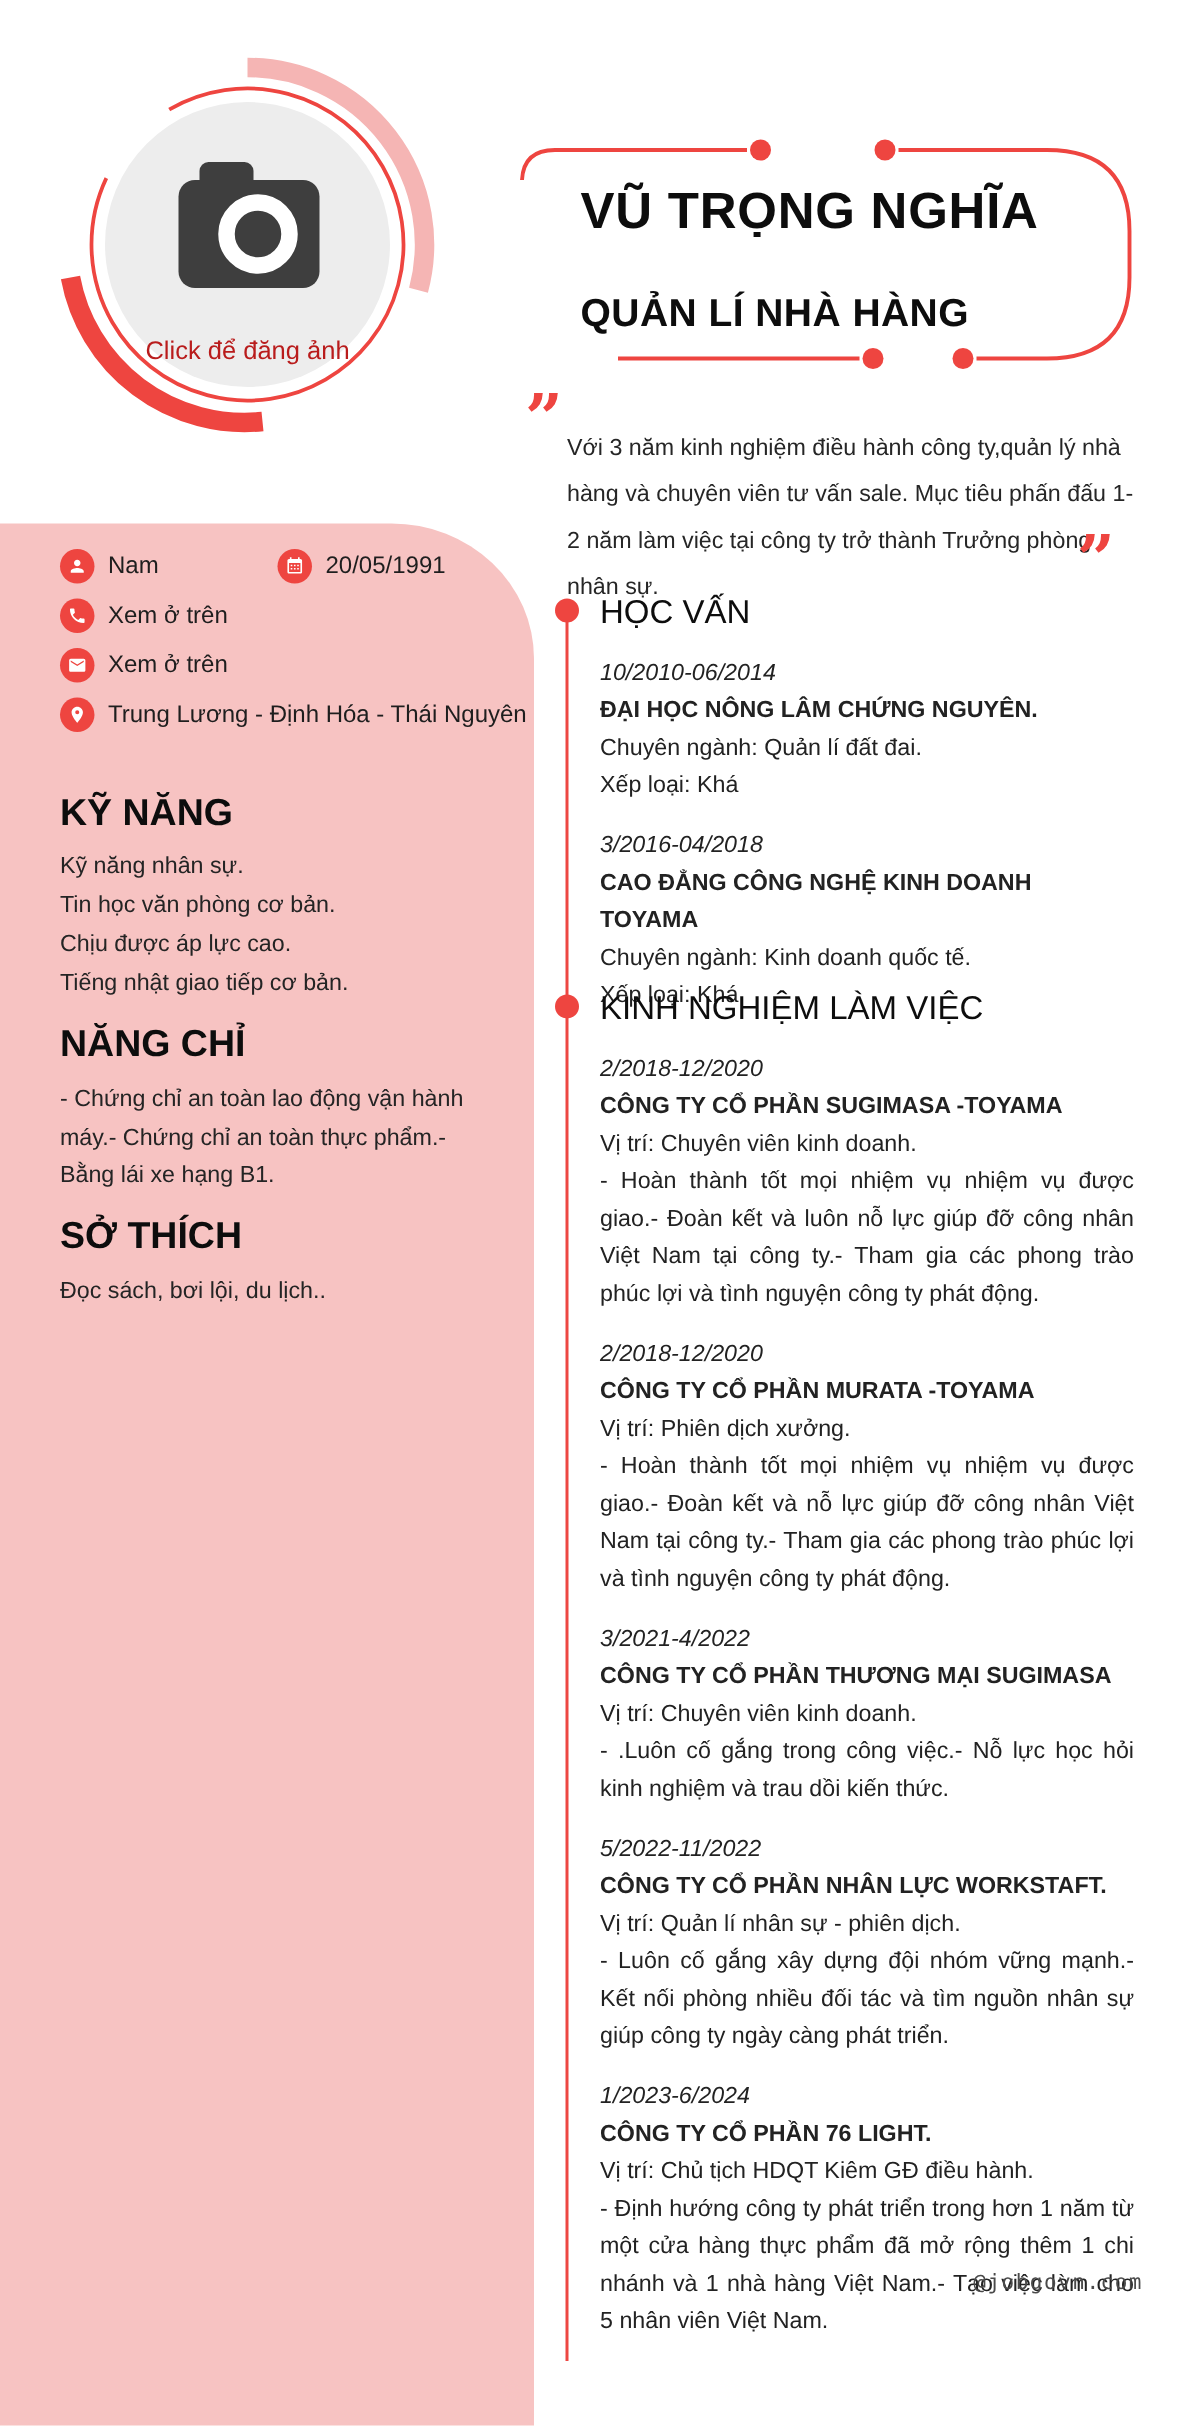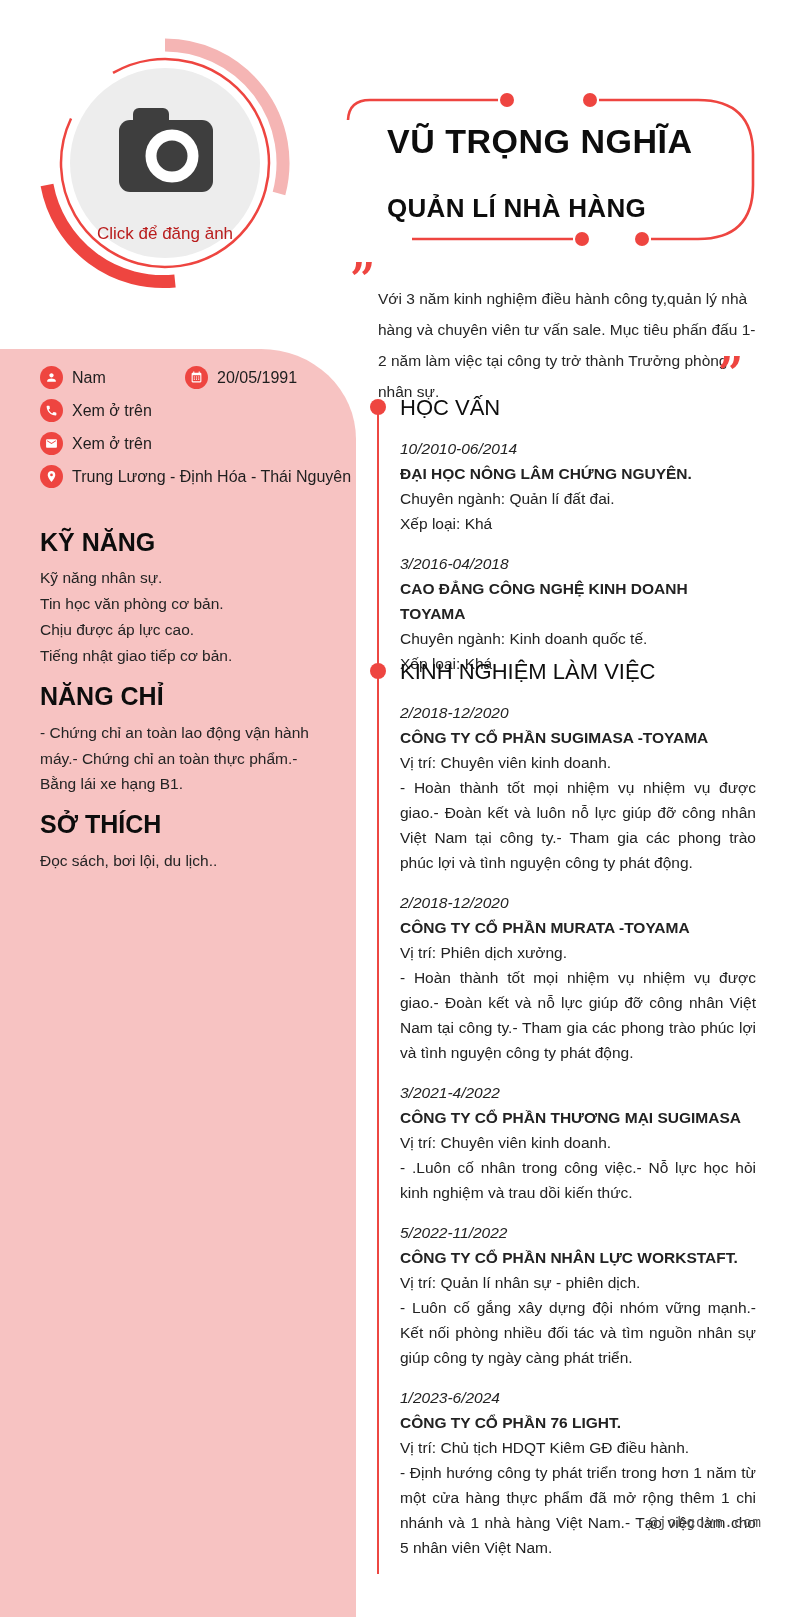--- a/index.html
+++ b/index.html
@@ -223,21 +223,21 @@
       <div class="line period">2/2018-12/2020</div>
       <div class="line org">CÔNG TY CỔ PHẦN MURATA -TOYAMA</div>
       <div class="line">Vị trí: Phiên dịch xưởng.</div>
       <div class="desc">- Hoàn thành tốt mọi nhiệm vụ nhiệm vụ được giao.- Đoàn kết và nỗ lực giúp đỡ công nhân Việt Nam tại công ty.- Tham gia các phong trào phúc lợi và tình nguyện công ty phát động.</div>
     </div>
 
     <div class="entry">
       <div class="line period">3/2021-4/2022</div>
       <div class="line org">CÔNG TY CỔ PHẦN THƯƠNG MẠI SUGIMASA</div>
       <div class="line">Vị trí: Chuyên viên kinh doanh.</div>
-      <div class="desc">- .Luôn cố nhân trong công việc.- Nỗ lực học hỏi kinh nghiệm và trau dồi kiến thức.</div>
+      <div class="desc">- .Luôn cố gắng trong công việc.- Nỗ lực học hỏi kinh nghiệm và trau dồi kiến thức.</div>
     </div>
 
     <div class="entry">
       <div class="line period">5/2022-11/2022</div>
       <div class="line org">CÔNG TY CỔ PHẦN NHÂN LỰC WORKSTAFT.</div>
       <div class="line">Vị trí: Quản lí nhân sự - phiên dịch.</div>
       <div class="desc">- Luôn cố gắng xây dựng đội nhóm vững mạnh.- Kết nối phòng nhiều đối tác và tìm nguồn nhân sự giúp công ty ngày càng phát triển.</div>
     </div>
 
     <div class="entry">

